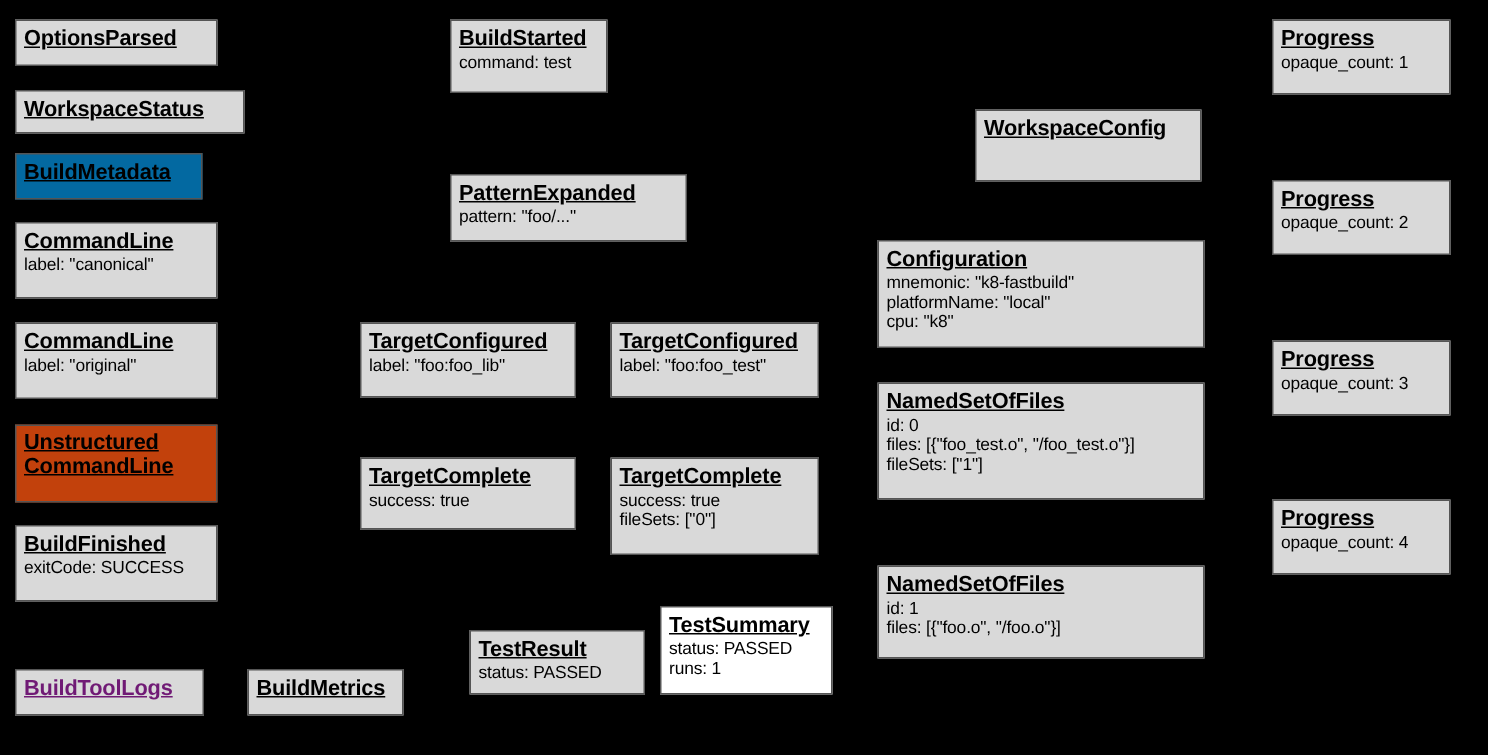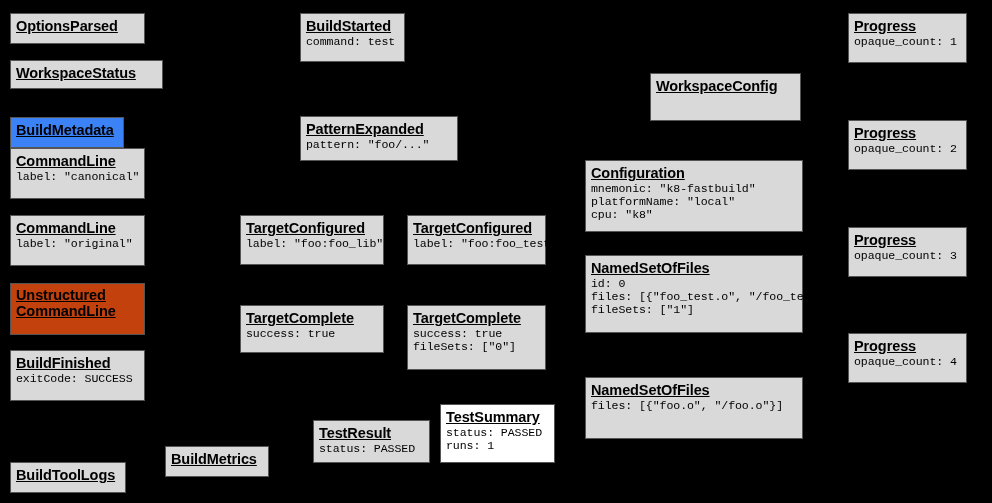--- a/index.html
+++ b/index.html
@@ -35,37 +35,36 @@
     margin-bottom: 1px;
   }
   .node-title.wrap {
     white-space: normal;
   }
   .node-field {
     font-size: 11.6px;
     font-weight: normal;
     white-space: nowrap;
     letter-spacing: -0.1px;
-    font-family: Liberation Mono, monospace;
   }
   .fields {
     margin-top: 0px;
   }
 </style>
 </head>
 <body>
 
 <div id="canvas" style="width: 992px; height: 503px; background: rgb(0, 0, 0);">
     <div class="node" style="left: 10px; top: 13px; width: 135px; height: 31px; background: rgb(217, 217, 217); border-color: rgb(85, 85, 85); color: rgb(0, 0, 0);">
       <div><span class="node-title">OptionsParsed</span></div>
     </div>
     <div class="node" style="left: 10px; top: 60px; width: 153px; height: 29px; background: rgb(217, 217, 217); border-color: rgb(85, 85, 85); color: rgb(0, 0, 0);">
       <div><span class="node-title">WorkspaceStatus</span></div>
     </div>
-    <div class="node" style="left: 10px; top: 117px; width: 114px; height: 31px; background: #3b82f6; border-color: rgb(85, 85, 85); color: rgb(0, 0, 0);">
+    <div class="node" style="left: 10px; top: 102px; width: 125px; height: 31px; background: #0369a1; border-color: rgb(85, 85, 85); color: rgb(0, 0, 0);">
       <div><span class="node-title">BuildMetadata</span></div>
     </div>
     <div class="node" style="left: 10px; top: 148px; width: 135px; height: 51px; background: rgb(217, 217, 217); border-color: rgb(85, 85, 85); color: rgb(0, 0, 0);">
       <div><span class="node-title">CommandLine</span></div>
       <div class="fields">
         <div class="node-field">label: "canonical"</div>
       </div>
     </div>
     <div class="node" style="left: 10px; top: 215px; width: 135px; height: 51px; background: rgb(217, 217, 217); border-color: rgb(85, 85, 85); color: rgb(0, 0, 0);">
       <div><span class="node-title">CommandLine</span></div>
@@ -75,21 +74,21 @@
     </div>
     <div class="node" style="left: 10px; top: 283px; width: 135px; height: 52px; background: #c2410c; border-color: rgb(85, 85, 85); color: rgb(0, 0, 0);">
       <div><span class="node-title wrap">Unstructured CommandLine</span></div>
     </div>
     <div class="node" style="left: 10px; top: 350px; width: 135px; height: 51px; background: rgb(217, 217, 217); border-color: rgb(85, 85, 85); color: rgb(0, 0, 0);">
       <div><span class="node-title">BuildFinished</span></div>
       <div class="fields">
         <div class="node-field">exitCode: SUCCESS</div>
       </div>
     </div>
-    <div class="node" style="left: 10px; top: 446px; width: 116px; height: 31px; background: rgb(217, 217, 217); border-color: rgb(85, 85, 85); color: #000000; margin-top: 16px;">
+    <div class="node" style="left: 10px; top: 446px; width: 126px; height: 31px; background: rgb(217, 217, 217); border-color: rgb(85, 85, 85); color: #701a75;">
       <div><span class="node-title">BuildToolLogs</span></div>
     </div>
     <div class="node" style="left: 165px; top: 446px; width: 104px; height: 31px; background: rgb(217, 217, 217); border-color: rgb(85, 85, 85); color: rgb(0, 0, 0);">
       <div><span class="node-title">BuildMetrics</span></div>
     </div>
     <div class="node" style="left: 300px; top: 13px; width: 105px; height: 49px; background: rgb(217, 217, 217); border-color: rgb(85, 85, 85); color: rgb(0, 0, 0);">
       <div><span class="node-title">BuildStarted</span></div>
       <div class="fields">
         <div class="node-field">command: test</div>
       </div>
@@ -153,20 +152,21 @@
       <div><span class="node-title">NamedSetOfFiles</span></div>
       <div class="fields">
         <div class="node-field">id: 0</div>
         <div class="node-field">files: [{"foo_test.o", "/foo_test.o"}]</div>
         <div class="node-field">fileSets: ["1"]</div>
       </div>
     </div>
     <div class="node" style="left: 585px; top: 377px; width: 218px; height: 62px; background: rgb(217, 217, 217); border-color: rgb(85, 85, 85); color: rgb(0, 0, 0);">
       <div><span class="node-title">NamedSetOfFiles</span></div>
       <div class="fields">
+        <div class="node-field">id: 1</div>
         <div class="node-field">files: [{"foo.o", "/foo.o"}]</div>
       </div>
     </div>
     <div class="node" style="left: 848px; top: 13px; width: 119px; height: 50px; background: rgb(217, 217, 217); border-color: rgb(85, 85, 85); color: rgb(0, 0, 0);">
       <div><span class="node-title">Progress</span></div>
       <div class="fields">
         <div class="node-field">opaque_count: 1</div>
       </div>
     </div>
     <div class="node" style="left: 848px; top: 120px; width: 119px; height: 50px; background: rgb(217, 217, 217); border-color: rgb(85, 85, 85); color: rgb(0, 0, 0);">

